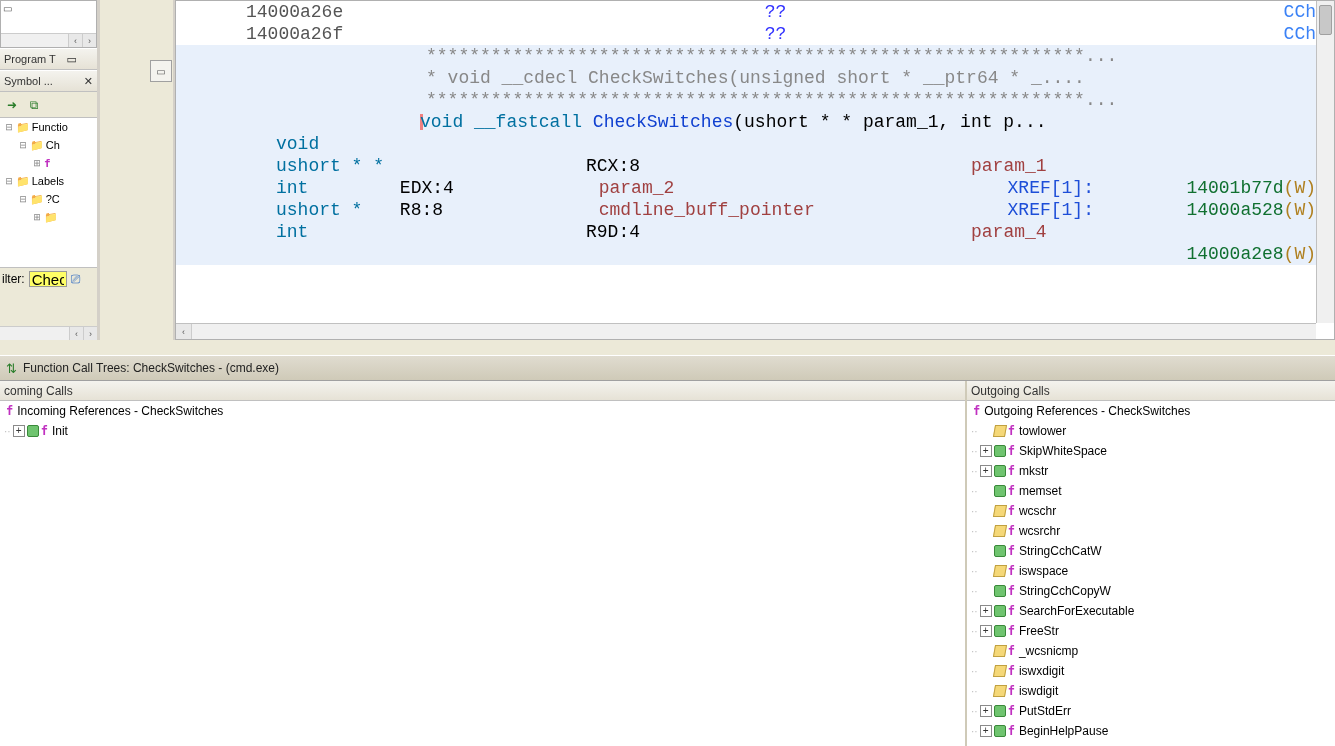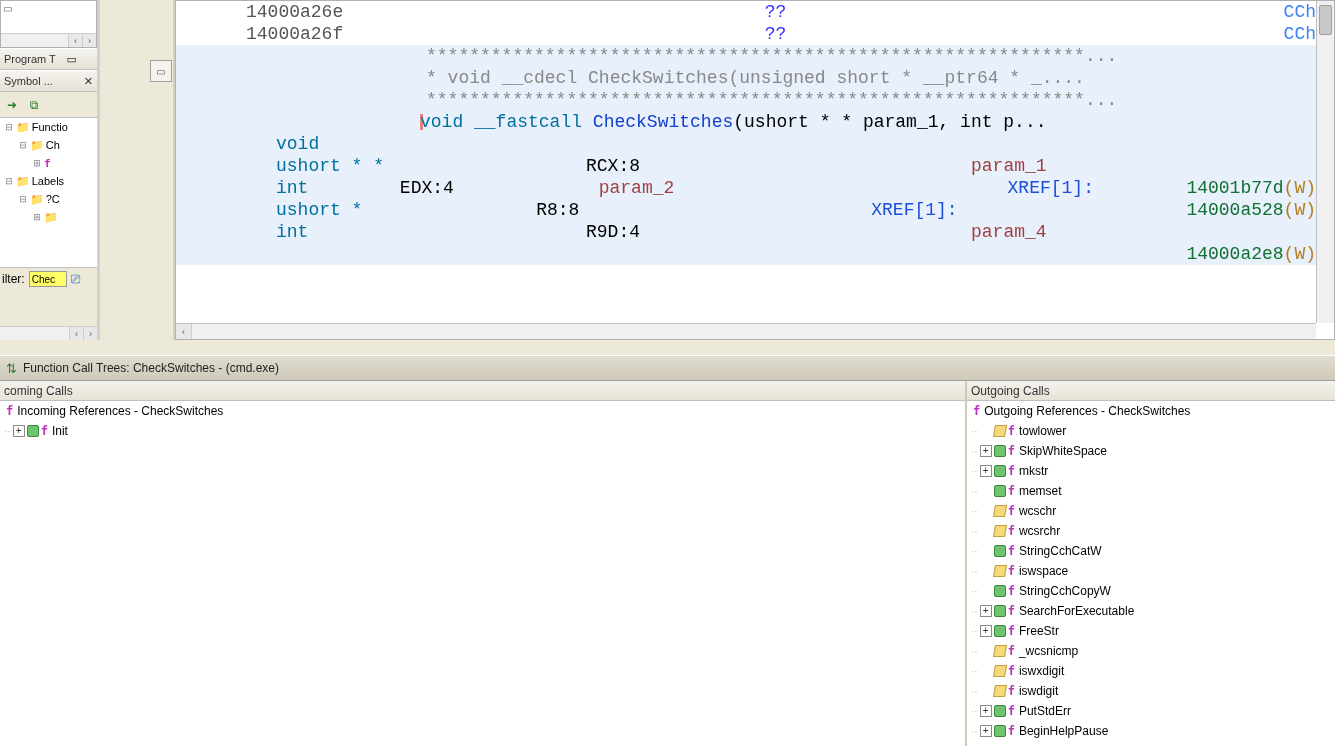--- a/index.html
+++ b/index.html
@@ -101,21 +101,21 @@
     height: 22px;
     display: flex;
     align-items: center;
     padding: 0 2px;
     gap: 4px;
   }
   .filter-input {
     width: 38px; height: 16px;
     background: #ffff66;
     border: 1px solid #999;
-    font-size: 10px;
+    font-size: 15px;
     padding: 0 2px;
   }
 
   
   .listing {
     position: absolute;
     left: 175px;
     top: 0;
     right: 0;
     height: 340px;
@@ -375,21 +375,21 @@
       <div class="listing-line "><span class="addr" style="padding-left:70px;">14000a26e</span><span style="width:90px;display:inline-block;" class="qq">??</span><span class="cch">CCh</span></div>
       <div class="listing-line "><span class="addr" style="padding-left:70px;">14000a26f</span><span style="width:90px;display:inline-block;" class="qq">??</span><span class="cch">CCh</span></div>
       <div class="listing-line bg-header"> </div>
       <div class="listing-line bg-header"><span style="padding-left:250px;" class="comment">*************************************************************...</span></div>
       <div class="listing-line bg-header"><span style="padding-left:250px;" class="comment">* void __cdecl CheckSwitches(unsigned short * __ptr64 * _....</span></div>
       <div class="listing-line bg-header"><span style="padding-left:250px;" class="comment">*************************************************************...</span></div>
       <div class="listing-line bg-header"><span style="padding-left:244px;"><span class="caret-mark"></span><span class="kw-call">void __fastcall </span><span class="fn-name">CheckSwitches</span><span class="sig-rest">(ushort * * param_1, int p...</span></span></div>
       <div class="listing-line bg-header"><span class="col1 kw-type">void</span><span class="col2 regname"><void></void></span><span class="col3 varname"><return></return></span></div>
       <div class="listing-line bg-header"><span class="col1 kw-type">ushort * *</span><span class="col2 regname">RCX:8</span><span class="col3 varname">param_1</span></div>
       <div class="listing-line bg-header"><span class="col1 kw-type">int</span><span class="col2 regname">EDX:4</span><span class="col3 varname">param_2</span><span class="col4 xref-label">XREF[1]:</span><span class="col5"><span class="xref-addr">14001b77d</span><span class="xref-flag">(W)</span></span></div>
-      <div class="listing-line bg-header"><span class="col1 kw-type">ushort *</span><span class="col2 regname">R8:8</span><span class="col4 xref-label">XREF[1]:</span><span class="col5"><span class="xref-addr">14000a528</span><span class="xref-flag">(W)</span></span></div>
+      <div class="listing-line bg-header"><span class="col1 kw-type">ushort *</span><span class="col2 regname">R8:8</span><span class="col3 varname">cmdline_buff_pointer</span><span class="col4 xref-label">XREF[1]:</span><span class="col5"><span class="xref-addr">14000a528</span><span class="xref-flag">(W)</span></span></div>
       <div class="listing-line bg-header"><span class="col1 kw-type">int</span><span class="col2 regname">R9D:4</span><span class="col3 varname">param_4</span></div>
       <div class="listing-line bg-header"><span class="col1 kw-type"></span><span class="col2 regname"></span><span class="col3 varname"></span><span class="col4"></span><span class="col5"><span class="xref-addr">14000a2e8</span><span class="xref-flag">(W)</span></span></div>
     </div>
   <div class="listing-vscroll">
       <div class="thumb"></div>
     </div>
   <div class="listing-hscroll">
     <div class="arrow">‹</div>
   </div>
 </div>

